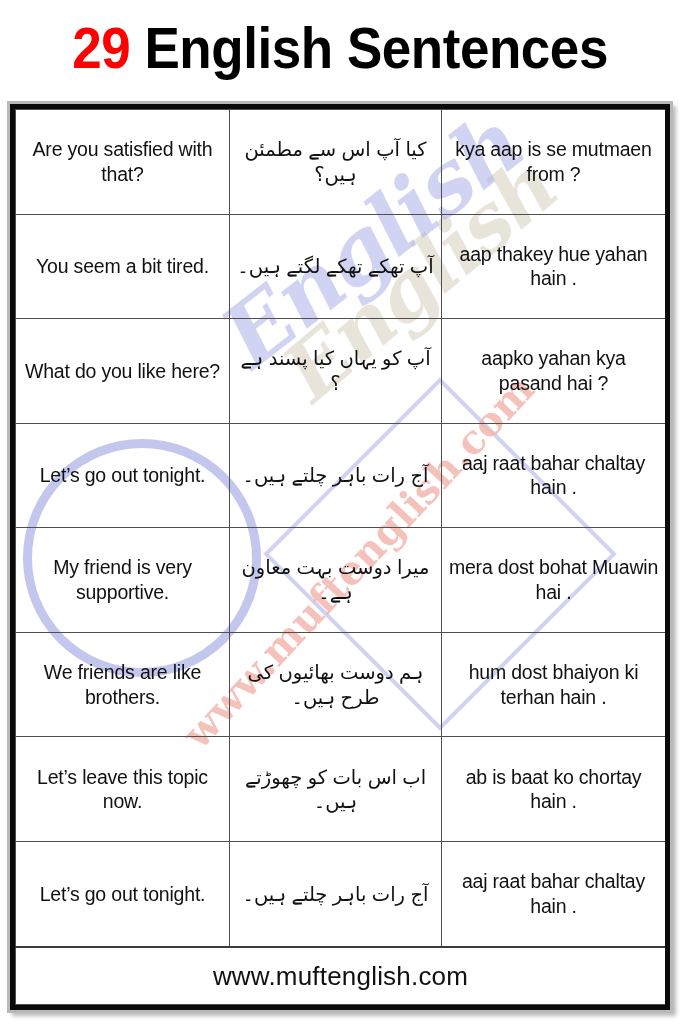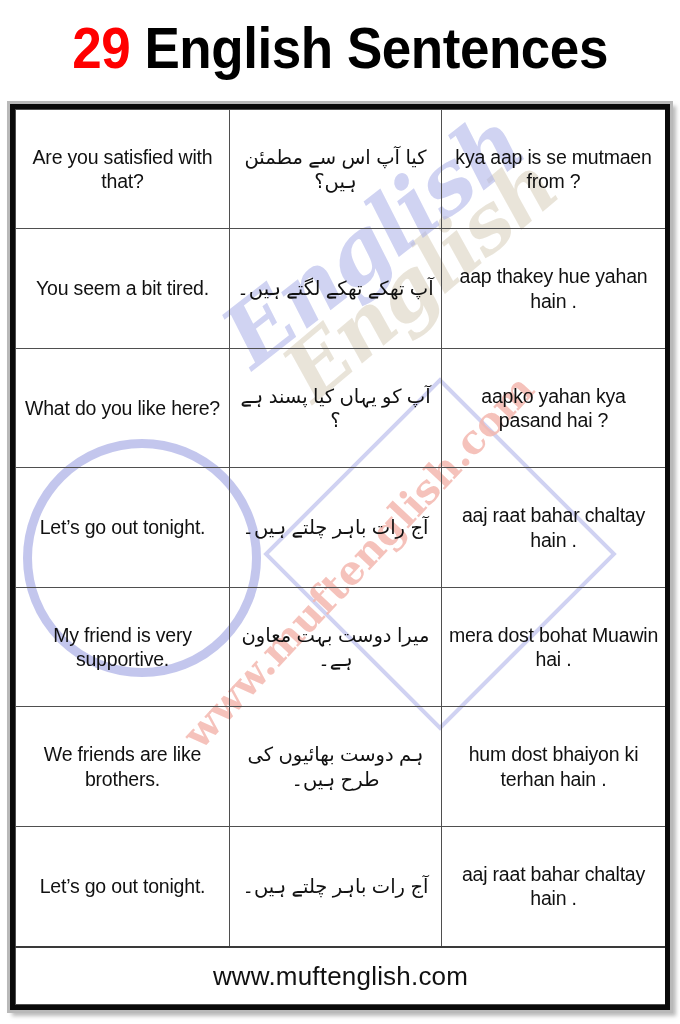--- a/index.html
+++ b/index.html
@@ -259,20 +259,25 @@
             <td class="cell-en">My friend is very supportive.</td>
             <td class="cell-ur">میرا دوست بہت معاون ہے۔</td>
             <td class="cell-rom">mera dost bohat Muawin hai .</td>
           </tr>
           <tr>
             <td class="cell-en">We friends are like brothers.</td>
             <td class="cell-ur">ہم دوست بھائیوں کی طرح ہیں۔</td>
             <td class="cell-rom">hum dost bhaiyon ki terhan hain .</td>
           </tr>
           <tr>
+            <td class="cell-en">Let’s leave this topic now.</td>
+            <td class="cell-ur">اب اس بات کو چھوڑتے ہیں۔</td>
+            <td class="cell-rom">ab is baat ko chortay hain .</td>
+          </tr>
+          <tr>
             <td class="cell-en">Let’s go out tonight.</td>
             <td class="cell-ur">آج رات باہر چلتے ہیں۔</td>
             <td class="cell-rom">aaj raat bahar chaltay hain .</td>
           </tr>
           <tr class="footer-row">
             <td colspan="3">www.muftenglish.com</td>
           </tr>
         </tbody>
     </table>
 

